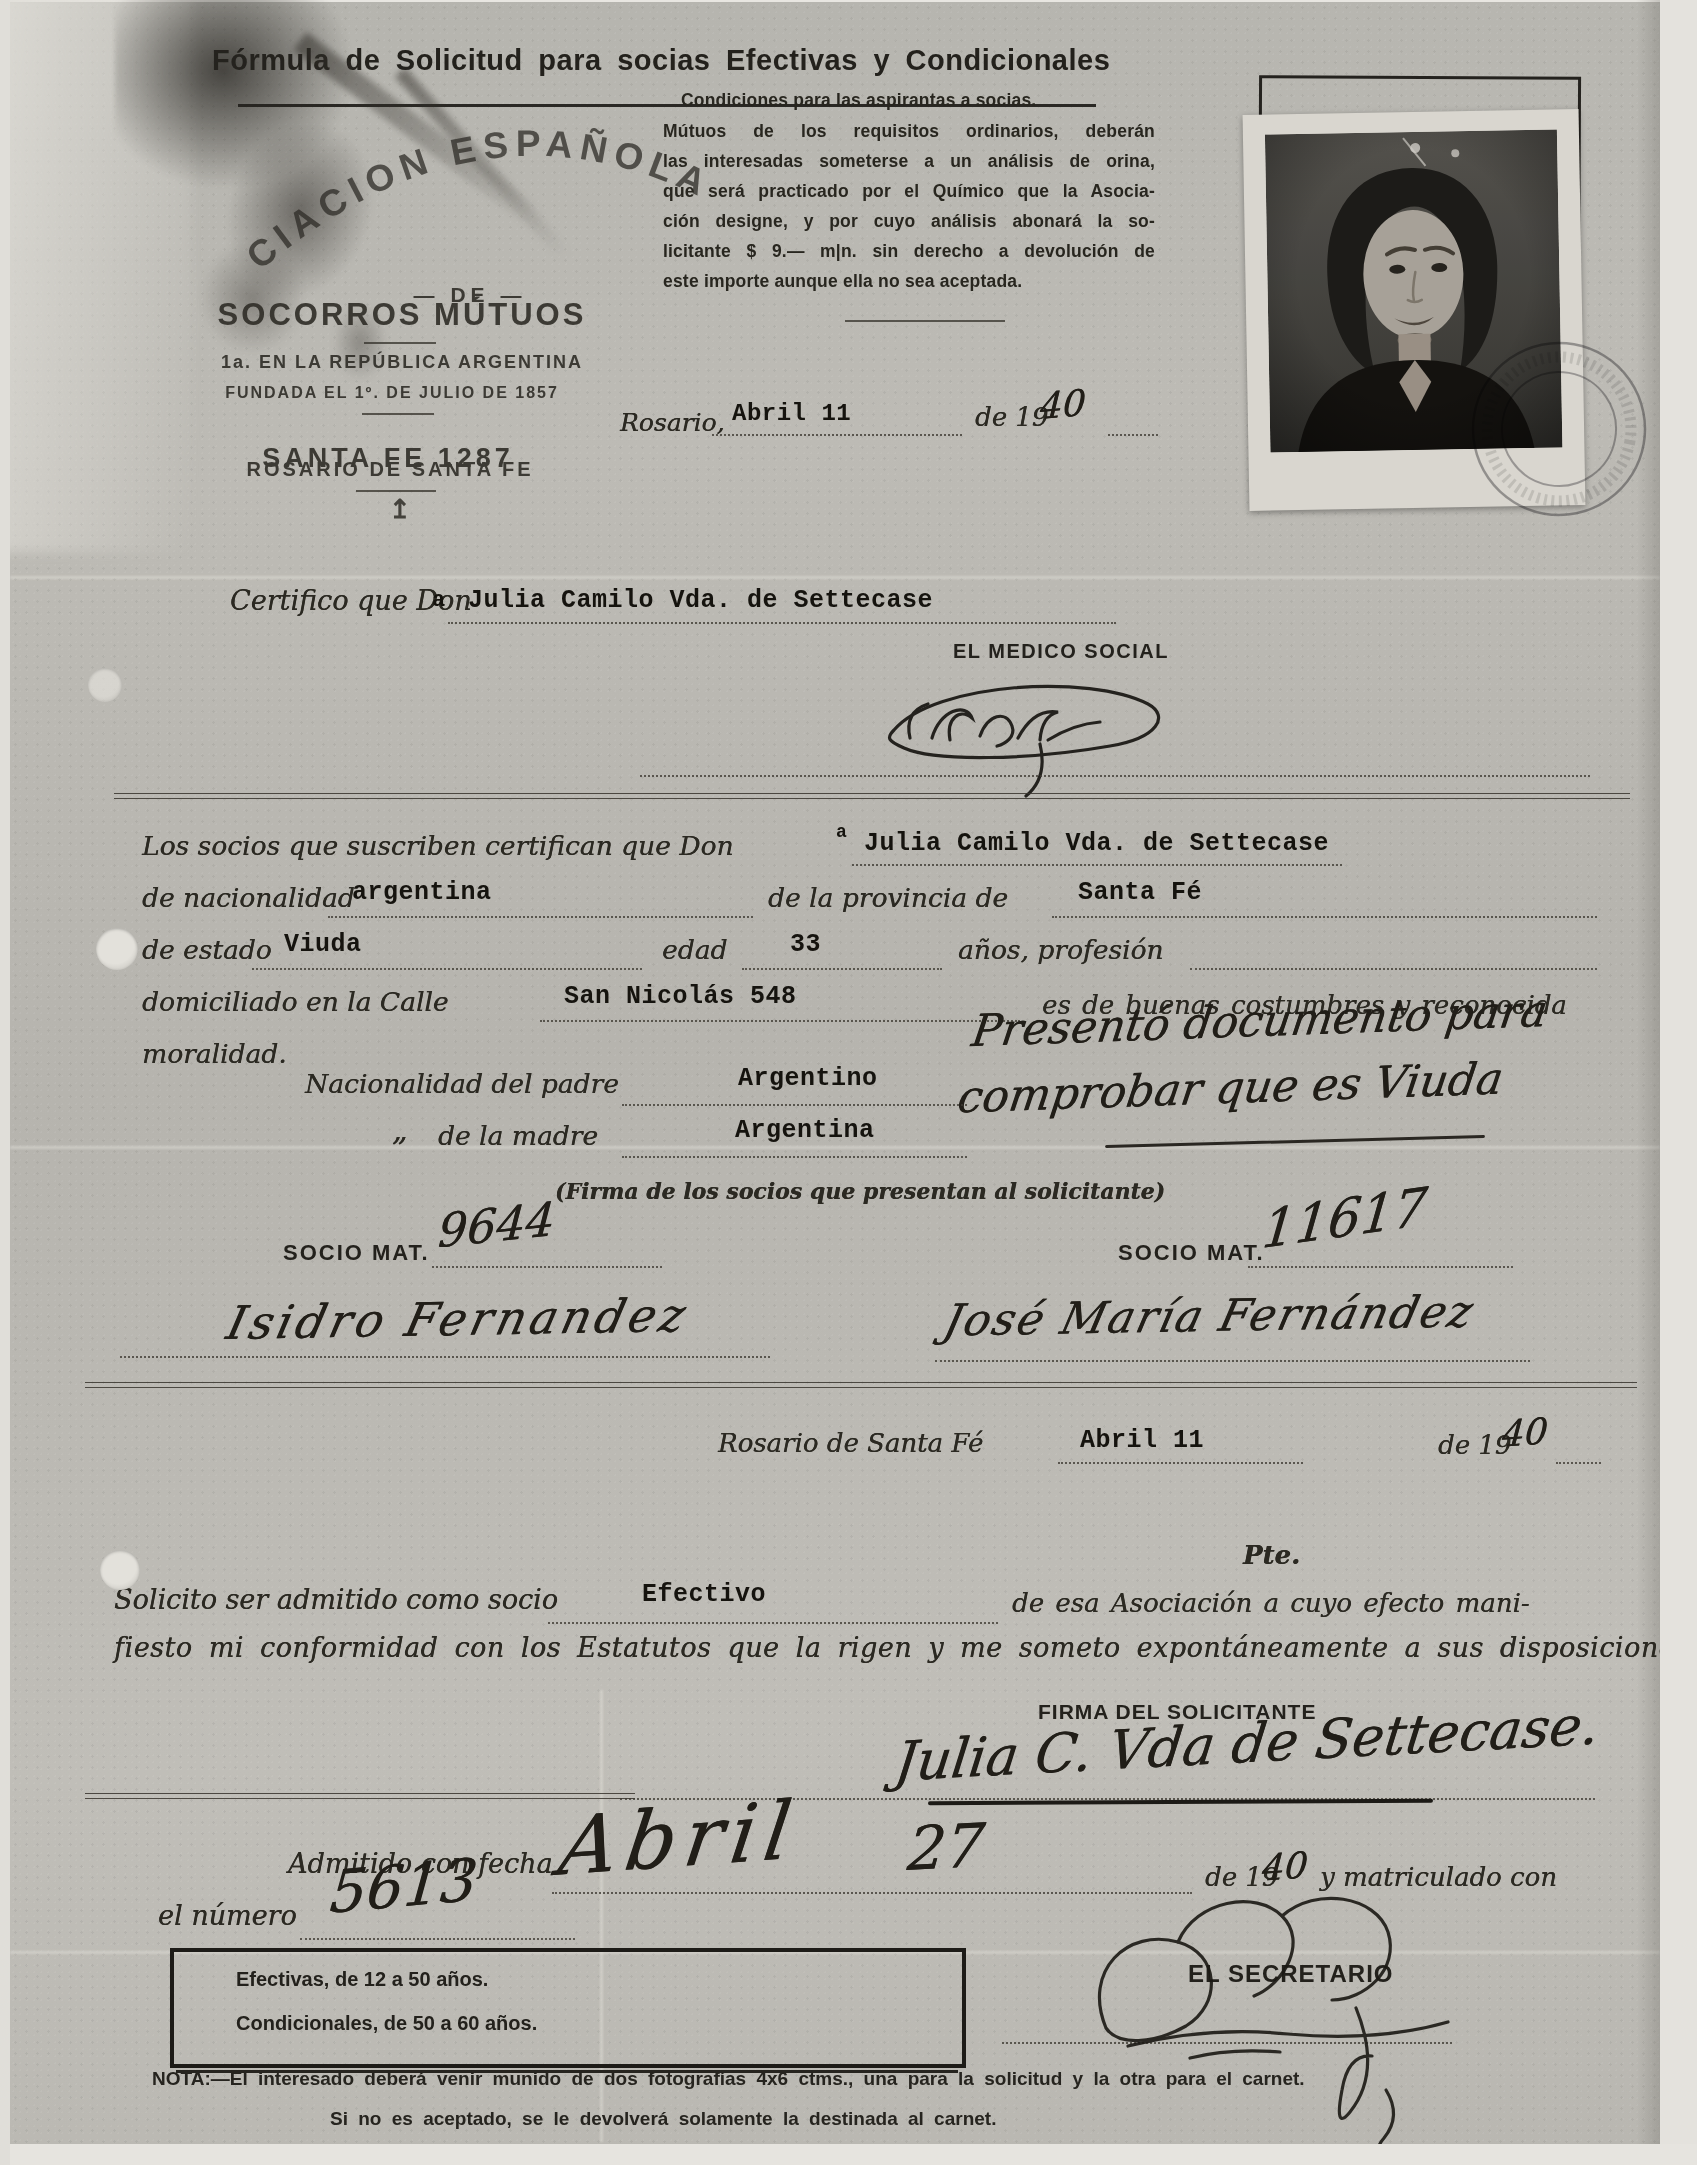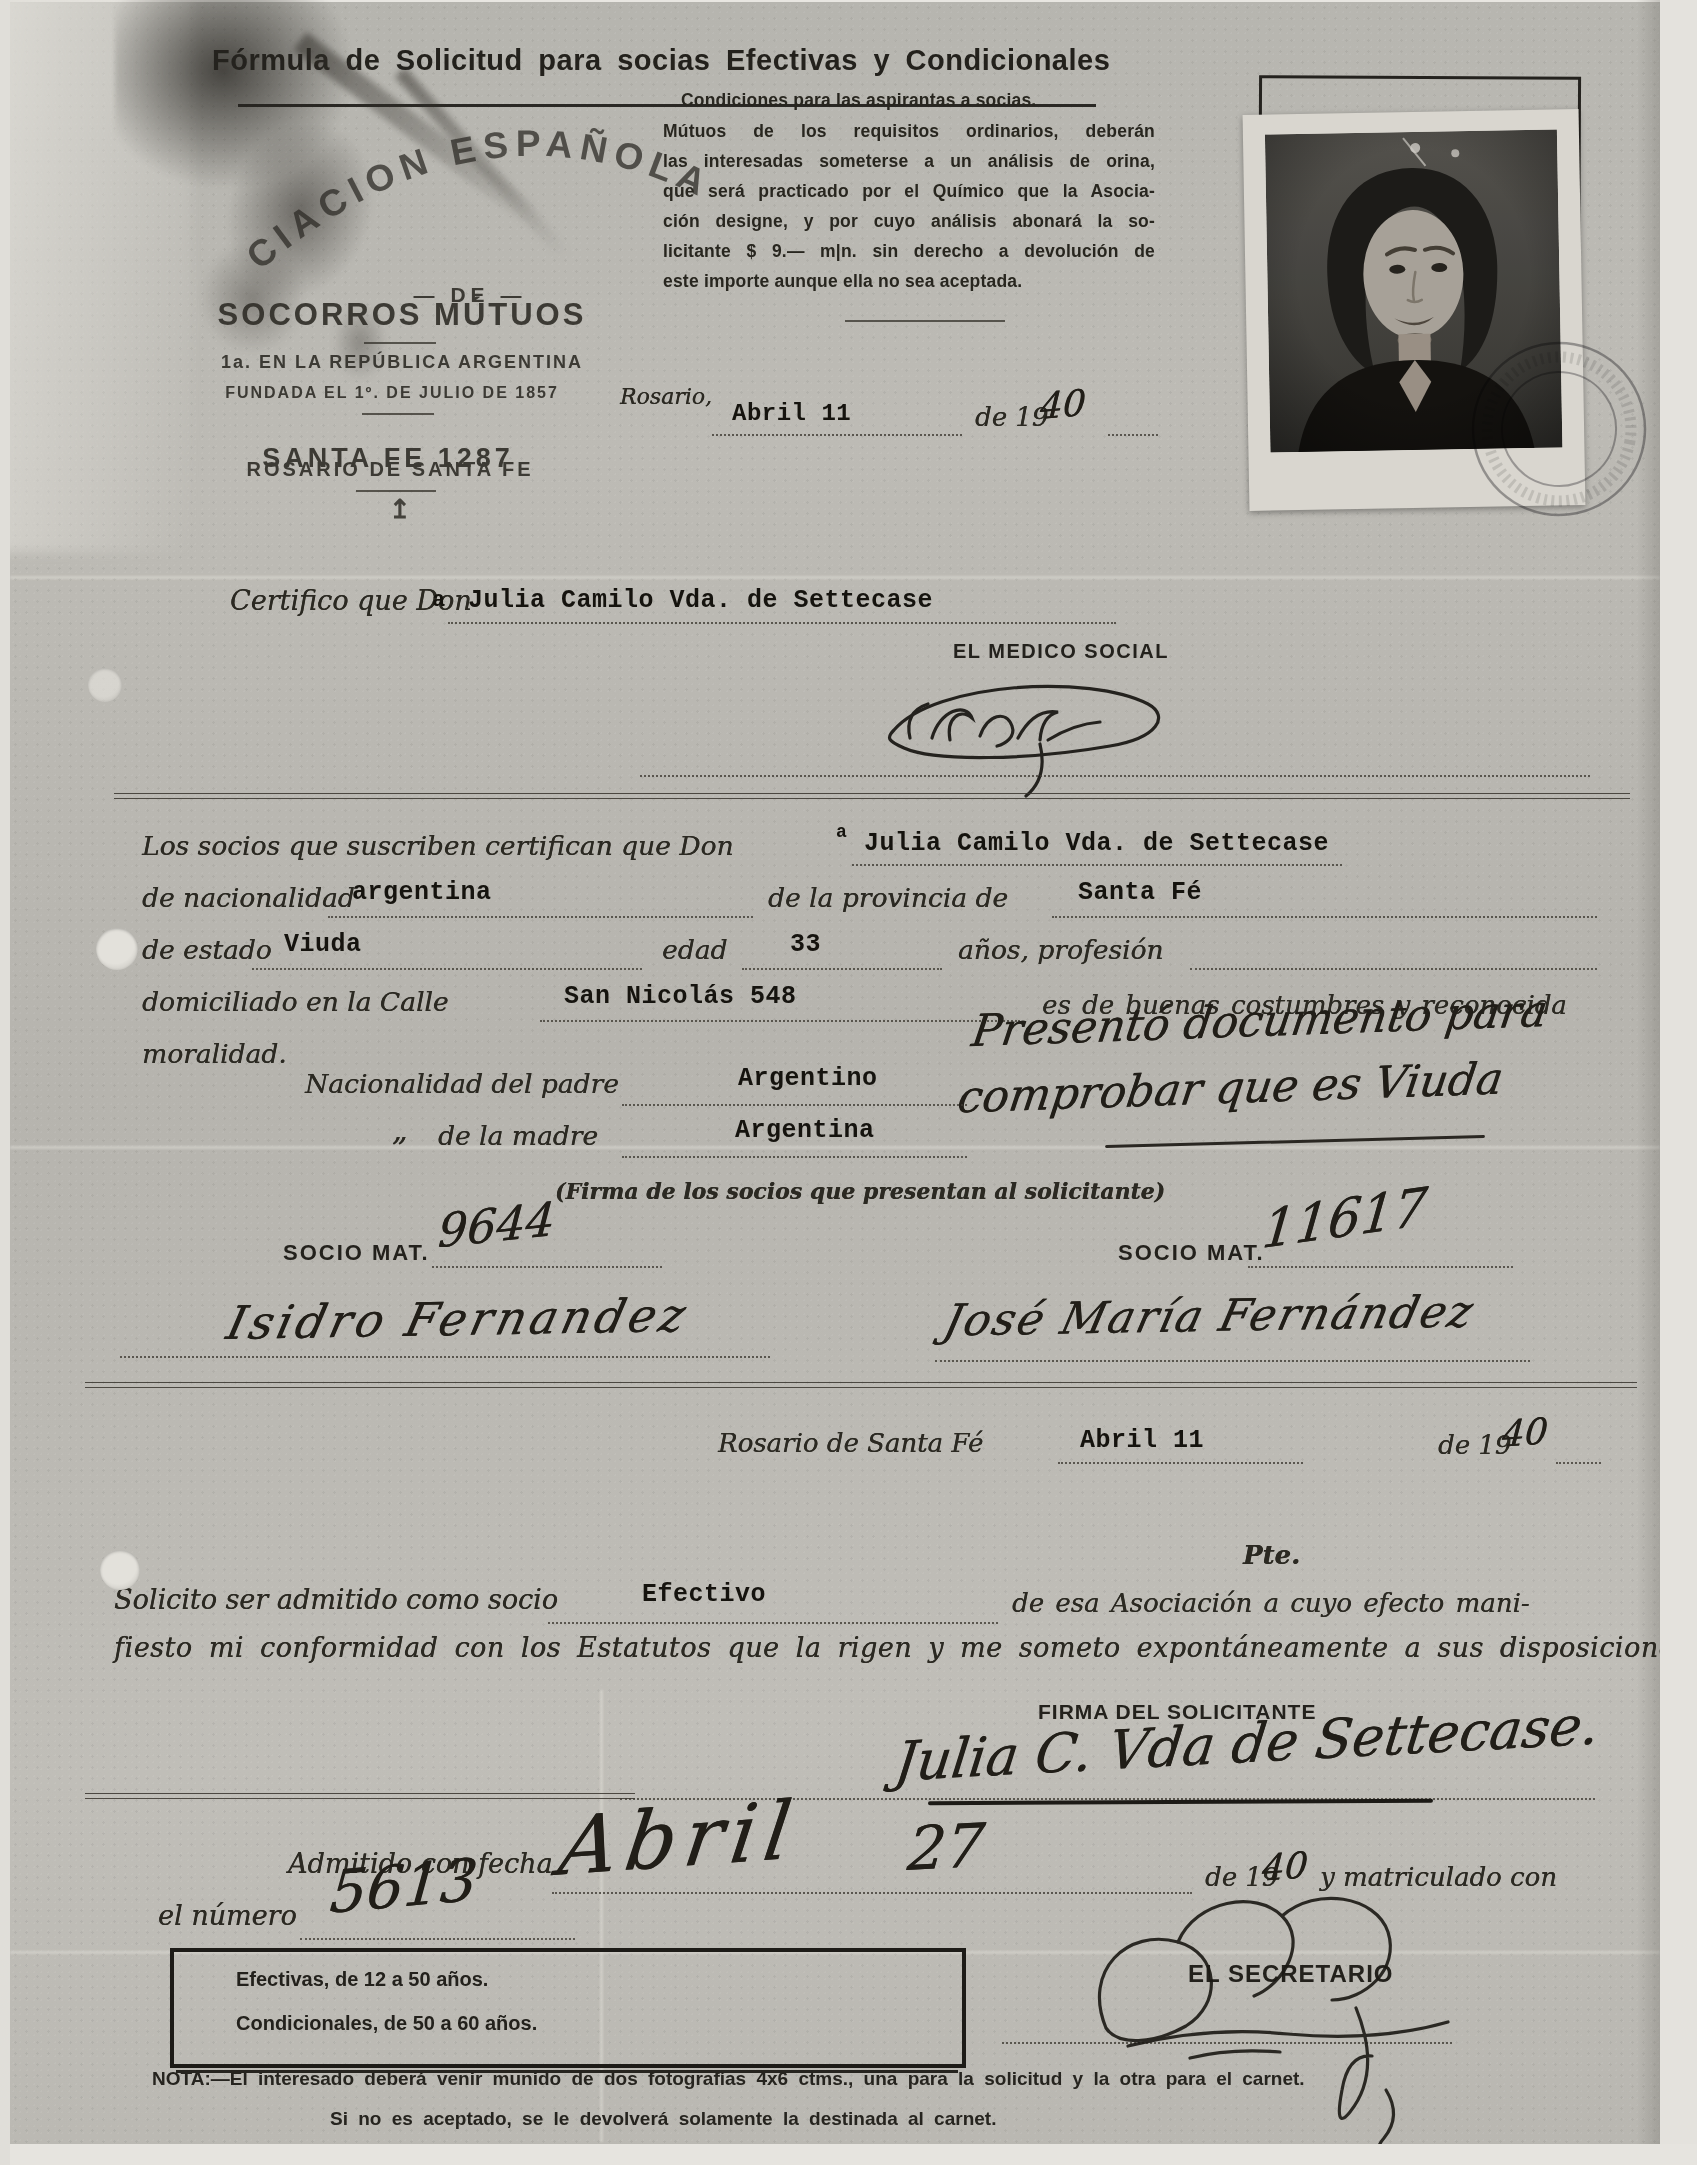--- a/index.html
+++ b/index.html
@@ -77,21 +77,21 @@
 
   <div class="abs content cond" style="left:681px;top:92px;width:470px;text-align:left;text-align-last:left;">Condiciones para las aspirantas a socias.</div>
   <div class="abs content cond" style="left:663px;top:123px;">Mútuos de los requisitos ordinarios, deberán</div>
   <div class="abs content cond" style="left:663px;top:153px;">las interesadas someterse a un análisis de orina,</div>
   <div class="abs content cond" style="left:663px;top:183px;">que será practicado por el Químico que la Asocia-</div>
   <div class="abs content cond" style="left:663px;top:213px;">ción designe, y por cuyo análisis abonará la so-</div>
   <div class="abs content cond" style="left:663px;top:243px;">licitante $ 9.— m|n. sin derecho a devolución de</div>
   <div class="abs content cond" style="left:663px;top:273px;text-align:left;text-align-last:left;">este importe aunque ella no sea aceptada.</div>
   <div class="abs content" style="left:845px;top:320px;width:160px;height:2px;background:rgba(60,57,50,.8);"></div>
 
-  <div class="abs content lbl" style="left:620px;top:384px;font-size:22px;">Rosario,</div>
+  <div class="abs content lbl" style="left:620px;top:408px;font-size:25px;">Rosario,</div>
   <div class="abs content typed" style="left:732px;top:400px;font-size:24px;">Abril 11</div>
   <div class="abs content dots" style="left:712px;top:434px;width:250px;"></div>
   <div class="abs content lbl" style="left:975px;top:402px;font-size:26px;">de 19</div>
   <div class="abs content hand" style="left:1040px;top:384px;font-size:36px;transform:rotate(-5deg) skewX(-8deg);">40</div>
   <div class="abs content dots" style="left:1108px;top:434px;width:50px;"></div>
 
   <div class="abs content" style="left:1258px;top:76px;width:316px;height:414px;border:3px solid #24221e;transform:rotate(.3deg);"></div>
   <div class="abs content" style="left:1246px;top:112px;width:336px;height:396px;background:#d9d6cf;transform:rotate(-1deg);box-shadow:0 2px 6px rgba(0,0,0,.35);">
     <svg style="position:absolute;left:22px;top:20px;" width="292" height="318" viewBox="0 0 292 318">
       <defs>

